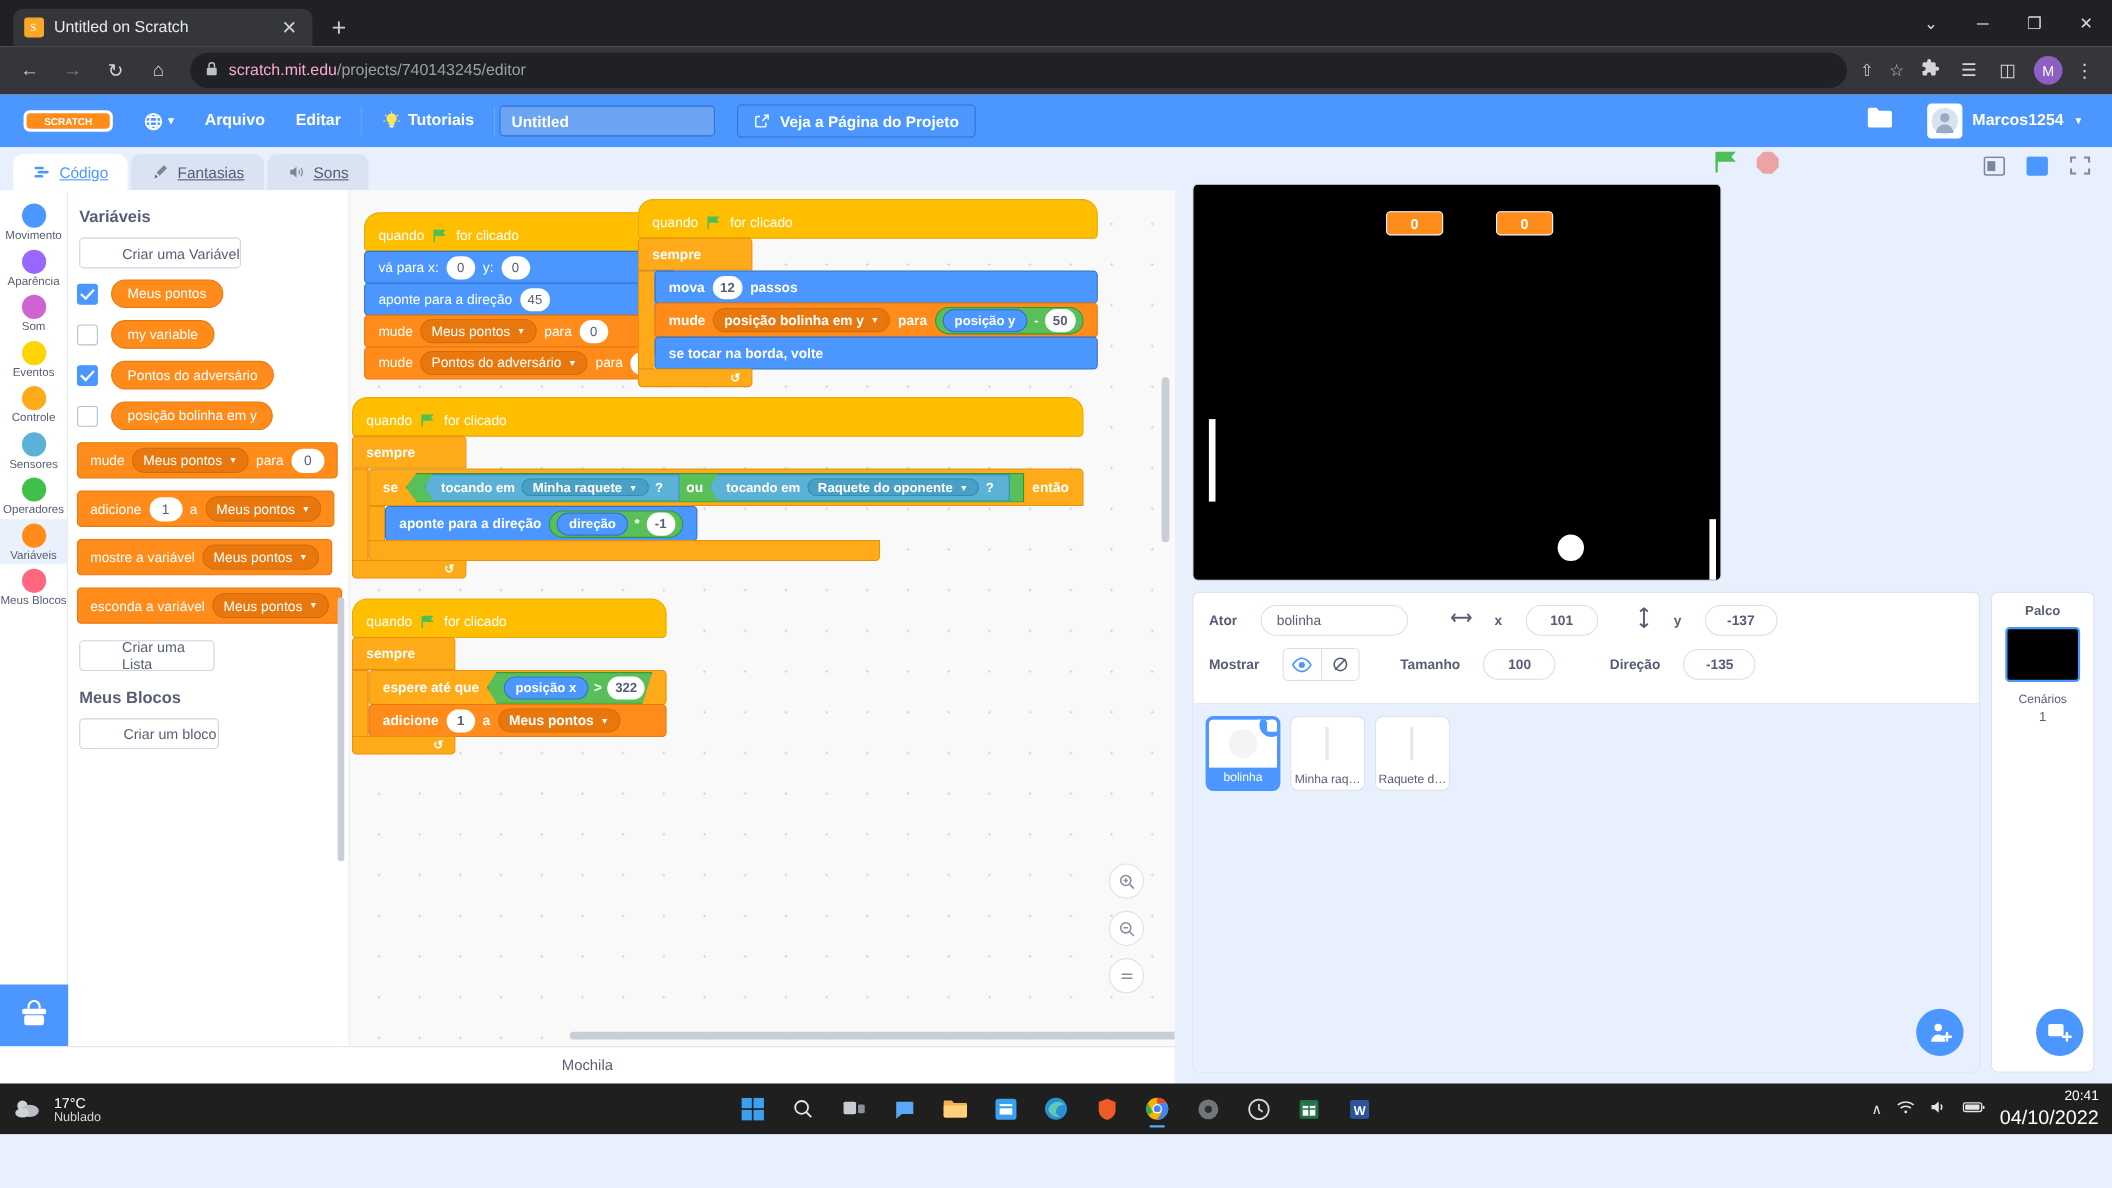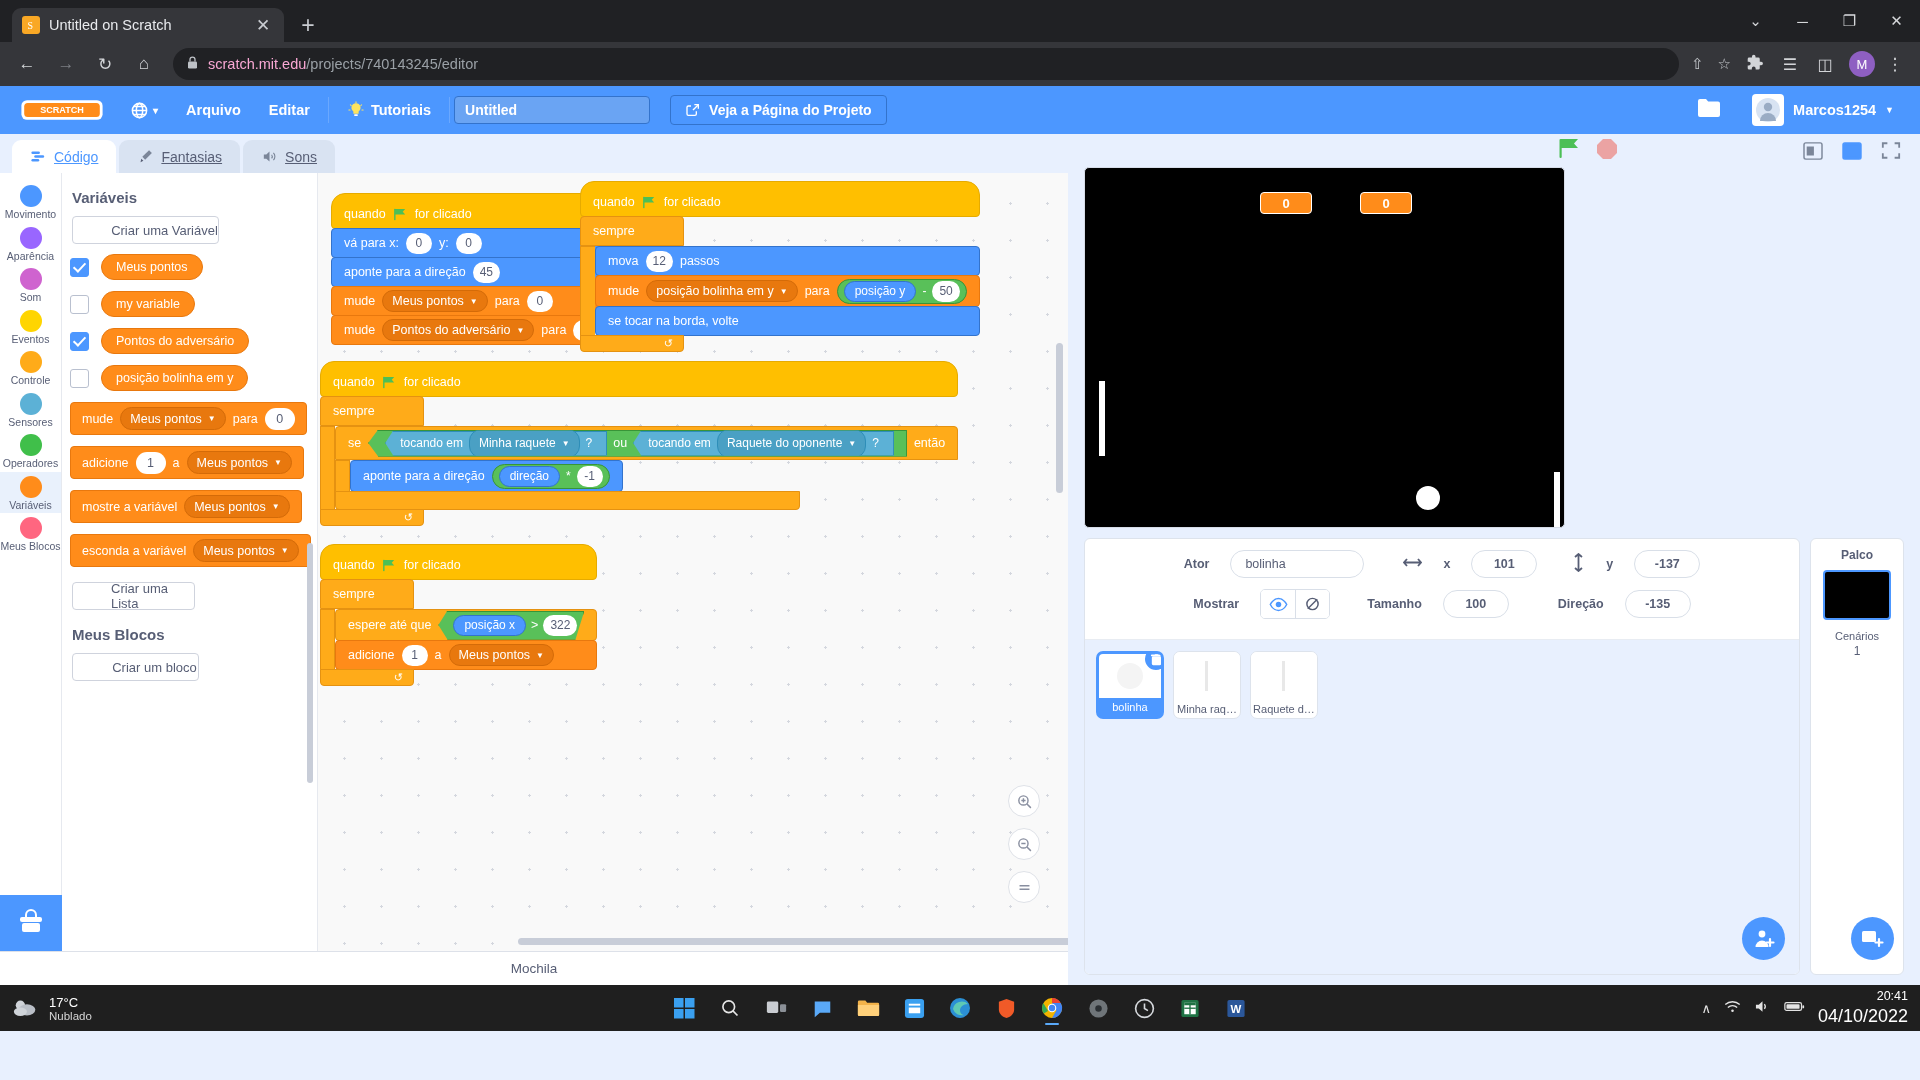--- a/index.html
+++ b/index.html
@@ -117,41 +117,41 @@
   .blk { display: flex; align-items: center; gap: 7px; color: #fff; font-size: 12.5px; height: 30px;
          padding: 0 12px; border-radius: 4px; position: relative; white-space: nowrap; }
   .blk.hat { border-radius: 14px 14px 4px 4px; height: 36px; padding-top: 6px; }
   .ev { background: #ffbf00; border: 1px solid #e6ab00; }
   .mo { background: #4c97ff; border: 1px solid #3373cc; }
   .ct { background: #ffab19; border: 1px solid #e59211; }
   .va { background: #ff8c1a; border: 1px solid #e8780e; }
 
   .vdrop { background: #e8780e; border: 1px solid #d46b08; border-radius: 12px; height: 22px; display: inline-flex;
            align-items: center; gap: 6px; padding: 0 9px; font-size: 12.5px; }
-  .sdrop { background: #4aa0c4; border: 1px solid #2e8eb8; border-radius: 12px; height: 29px; display: inline-flex;
+  .sdrop { background: #4aa0c4; border: 1px solid #2e8eb8; border-radius: 12px; height: 16px; display: inline-flex;
            align-items: center; gap: 6px; padding: 0 9px; font-size: 12px; }
   .noval { background: #fff; border-radius: 11px; height: 21px; min-width: 26px; color: #575e75; font-size: 12px;
            display: inline-flex; align-items: center; justify-content: center; padding: 0 7px; }
   .rep-mo { background: #4c97ff; border: 1px solid #3373cc; border-radius: 11px; height: 21px; color: #fff;
             font-size: 12px; display: inline-flex; align-items: center; padding: 0 10px; }
   .op-oval { background: #59c059; border: 1px solid #389438; border-radius: 13px; height: 25px; display: inline-flex;
              align-items: center; gap: 6px; padding: 0 6px; }
   .bool-hex { background: #5cb1d6; border: 1px solid #2e8eb8; height: 25px; display: inline-flex; align-items: center;
               gap: 6px; padding: 0 14px; font-size: 12px;
               clip-path: polygon(8px 0, 100% 0, 100% 100%, 8px 100%, 0 50%); }
   .op-hex { background: #59c059; border: 1px solid #389438; height: 29px; display: inline-flex; align-items: center;
             gap: 5px; padding: 0 6px 0 14px; font-size: 12.5px; color: #fff;
             clip-path: polygon(9px 0, 100% 0, calc(100% - 9px) 100%, 9px 100%, 0 50%); }
   .op-hex-g { background: #59c059; border: 1px solid #389438; height: 27px; display: inline-flex; align-items: center;
             gap: 6px; padding: 0 12px 0 16px; font-size: 12.5px; color: #fff;
             clip-path: polygon(10px 0, 100% 0, 100% 100%, 10px 100%, 0 50%); }
   .flag-ic { width: 15px; height: 15px; display: inline-block; }
 
   
-  .cwrap { position: relative; }
+  .cwrap { position: relative; font-weight: bold; }
   .c-top { border-radius: 4px 4px 0 0; }
   .c-arm { width: 15px; }
   .c-bot { height: 17px; border-radius: 0 0 4px 4px; display: flex; align-items: center; justify-content: flex-end;
            padding-right: 12px; font-size: 11px; }
 
   
   .right-col { flex: 1; background: #e8f0fe; display: flex; flex-direction: column; padding: 0; }
   .stage-ctrl { height: 33px; display: flex; align-items: center; padding: 0 16px; gap: 13px; }
   .flagbtn, .stopbtn { cursor: pointer; }
   .ctrl-spacer { flex: 1; }
@@ -163,21 +163,21 @@
   .stage { width: 481px; height: 361px; background: #000; border-radius: 5px; position: relative; overflow: hidden; border: 1px solid #d7dde8;}
   .monitor { position: absolute; background: #ff8c1a; border: 1px solid #fff; border-radius: 4px; height: 22px;
              color: #fff; font-size: 13px; font-weight: bold; display: flex; align-items: center; justify-content: center;
              min-width: 52px; padding: 0 10px; }
   .paddle { position: absolute; background: #fff; }
   .ball { position: absolute; background: #fff; border-radius: 50%; }
 
   .sprite-area { display: flex; flex: 1; padding: 0 16px 10px; gap: 10px; margin-top: 10px; }
   .sprite-panel { flex: 1; background: #fff; border-radius: 6px; border: 1px solid #dde3ec; overflow: hidden; display: flex; flex-direction: column;}
   .sp-info { padding: 11px 14px 9px; border-bottom: 1px solid #e8ecf2; }
-  .sp-row { display: flex; align-items: center; gap: 21px; margin-bottom: 11px; justify-content: center; }
+  .sp-row { display: flex; align-items: center; gap: 21px; margin-bottom: 11px; }
   .sp-lbl { font-size: 12.5px; color: #575e75; font-weight: bold; }
   .sp-input { border: 1px solid #d9dfe8; border-radius: 16px; height: 28px; display: flex; align-items: center;
               padding: 0 14px; font-size: 12.5px; color: #575e75; background: #fff; }
   .sp-num { border: 1px solid #d9dfe8; border-radius: 16px; height: 28px; width: 66px; display: flex; align-items: center;
             justify-content: center; font-size: 12.5px; color: #575e75; font-weight: bold; }
   .vis-group { display: flex; border: 1px solid #d9dfe8; border-radius: 5px; overflow: hidden; height: 30px; }
   .vis-btn { width: 34px; display: flex; align-items: center; justify-content: center; cursor: pointer; background:#fff;}
   .vis-btn + .vis-btn { border-left: 1px solid #d9dfe8; }
 
   .sp-list { flex: 1; background: #e8f0fe; padding: 11px; display: flex; gap: 9px; align-items: flex-start; position: relative; }

